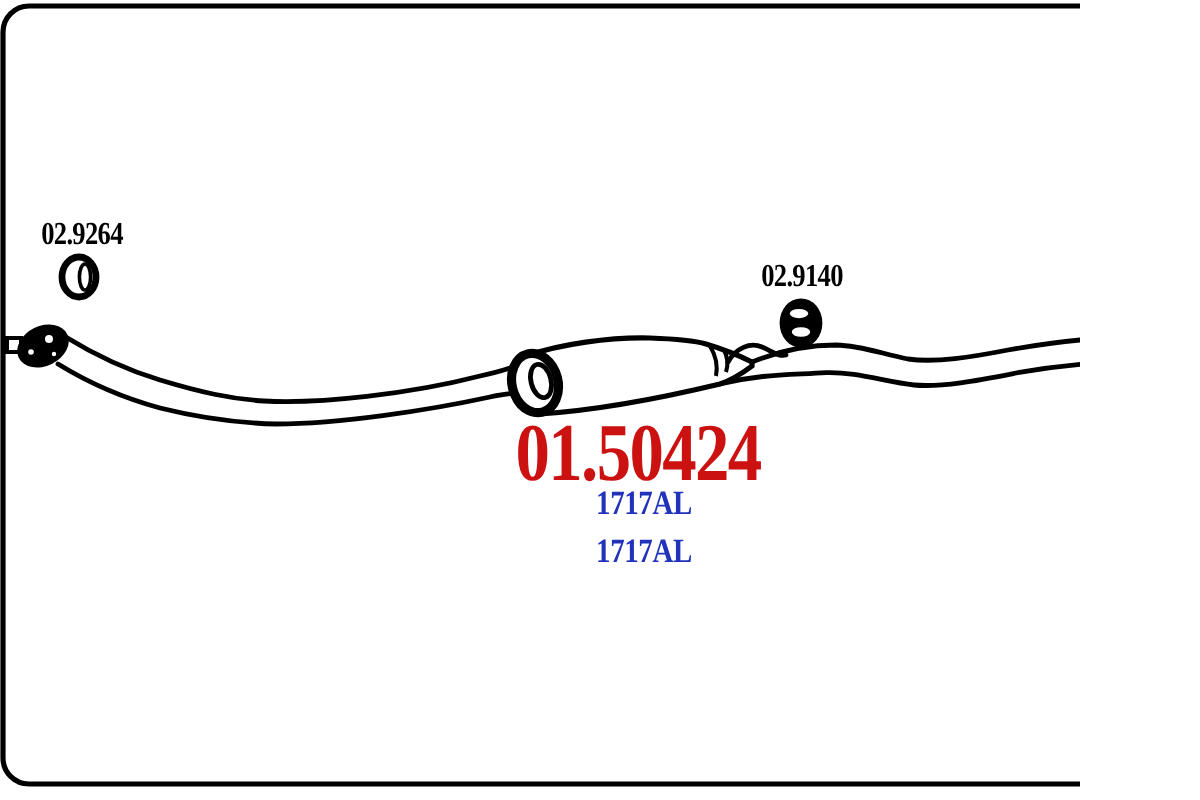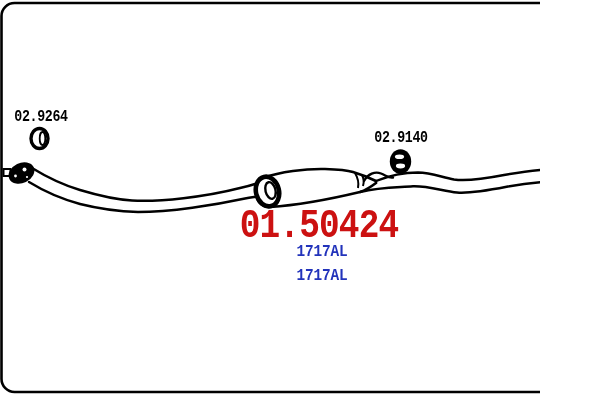--- a/index.html
+++ b/index.html
@@ -1,19 +1,19 @@
 <!DOCTYPE html>
 <html style="--color-background: #ffffff; --color-line: #000000; --color-label: #000000; --color-part-number: #cc1111; --color-oe-number: #2233bb;"><head>
 <meta charset="utf-8">
 <style>
   html,body{margin:0;padding:0;background:#fff;}
   .stage{
     position:relative;width:540px;height:400px;overflow:hidden;
     background:var(--color-background,#fff);
-    font-family:Liberation Mono, monospace;
+    font-family:Liberation Serif, serif;
   }
   .stage svg{position:absolute;left:0;top:0;}
   .stroke{stroke:var(--color-line,#000);}
   .lbl{
     position:absolute;font-weight:bold;text-align:center;white-space:nowrap;
     transform-origin:center center;
   }
   .ref{
     width:70px;font-size:16px;line-height:17px;letter-spacing:-0.4px;
     transform:scaleX(0.83);color:var(--color-label,#000);

